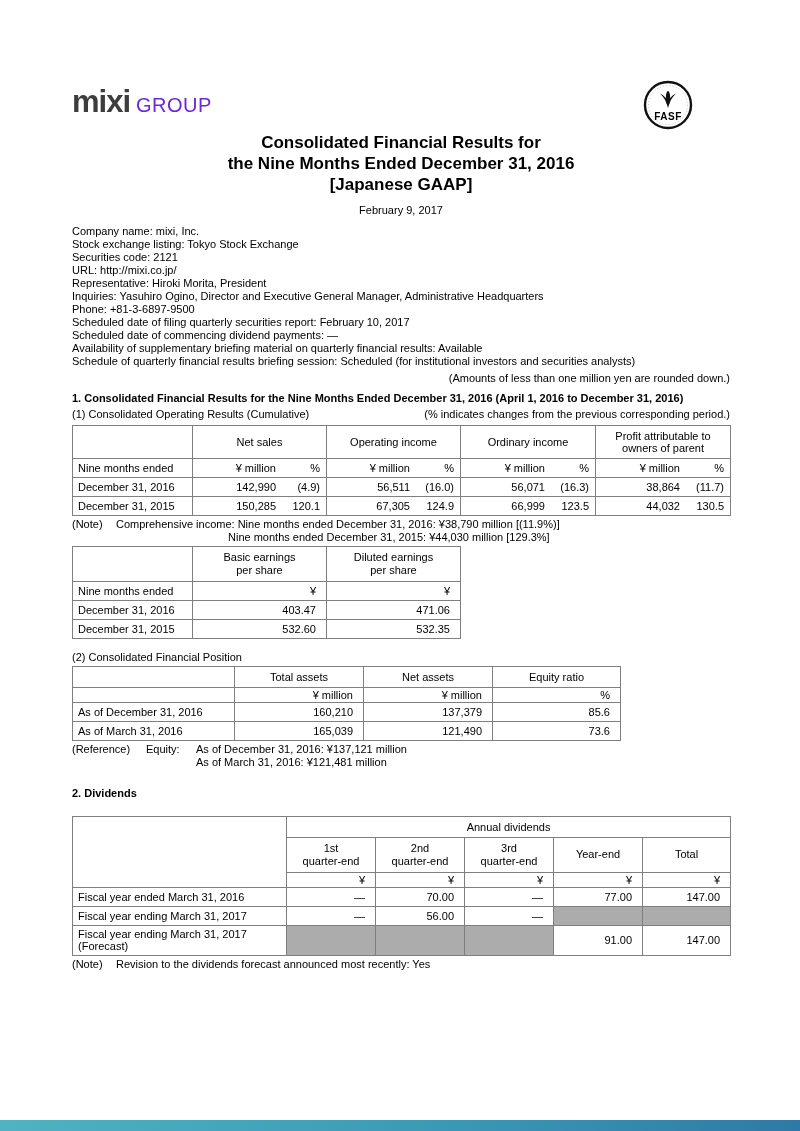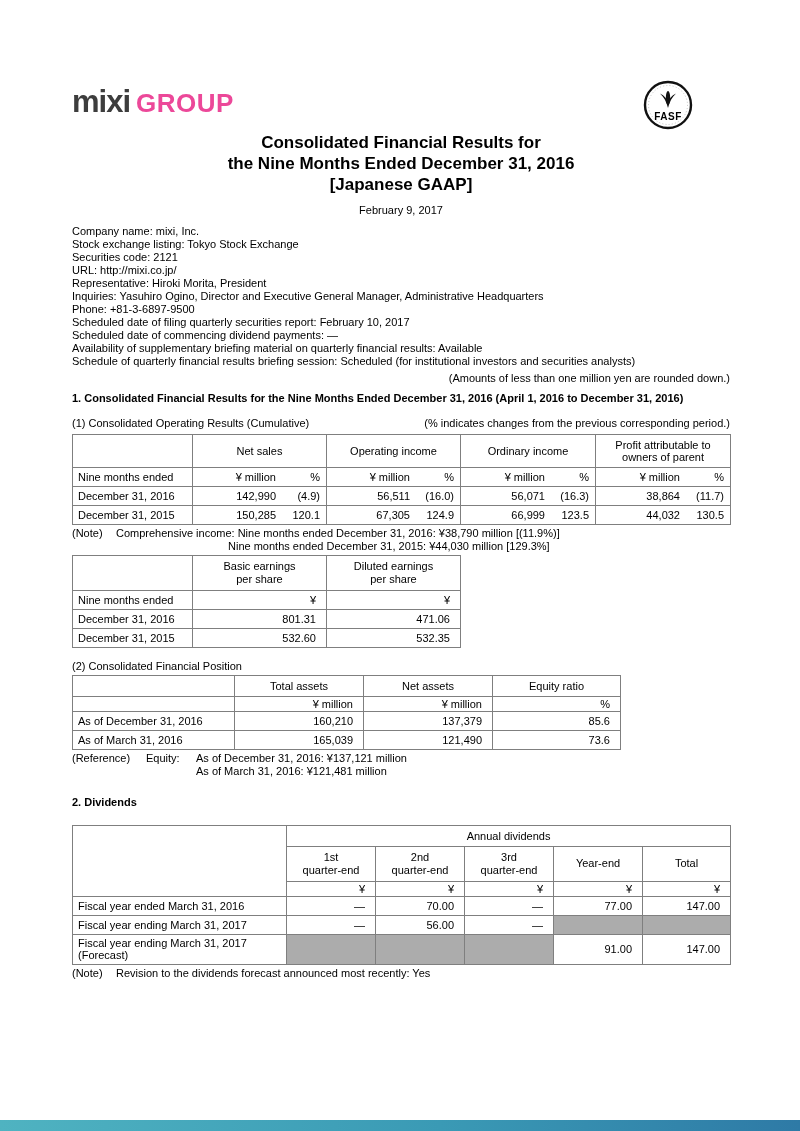--- a/index.html
+++ b/index.html
@@ -8,34 +8,34 @@
     position: relative; width: 800px; height: 1131px; margin: 0 auto;
     background: #ffffff; overflow: hidden;
     font-family: "Liberation Sans", "DejaVu Sans", sans-serif;
     font-size: 11px; color: #000;
   }
   .content { position: absolute; left: 72px; top: 0; width: 658px; }
 
   
   .logo-row { margin-top: 84px; display: flex; align-items: baseline; height: 36px; }
   .mixi-word { font-size: 31px; font-weight: bold; color: #3d3d3d; letter-spacing: -1px; }
-  .group-word { font-size: 26px; font-weight: bold; color: #ec4899; margin-left: 6px; letter-spacing: 0.5px; }
+  .group-word { font-size: 20px; font-weight: normal; color: #6d28d9; margin-left: 6px; letter-spacing: 0.5px; }
   .fasf { position: absolute; left: 643px; top: 80px; width: 50px; height: 50px; }
   .fasf svg { position:absolute; left:0; top:0; }
   .fasf .fasf-label { position: absolute; left: 0; right: 0; top: 31px; text-align: center;
     font-size: 10px; font-weight: bold; letter-spacing: 0.5px; }
 
   .title { text-align: center; font-size: 17px; font-weight: bold; line-height: 21px; margin-top: 12px; }
   .date-line { text-align: center; margin-top: 9px; line-height: 13px; }
 
   .info { margin-top: 8px; line-height: 13px; }
   .rounding { text-align: right; margin-top: 4px; line-height: 13px; }
 
   .h1 { font-weight: bold; margin-top: 7px; line-height: 13.5px; padding-left: 14px; text-indent: -14px; }
-  .caption-row { display: flex; justify-content: space-between; margin-top: 11px; line-height: 13px; }
+  .caption-row { display: flex; justify-content: space-between; margin-top: 2px; line-height: 13px; }
 
   
   table.t { border-collapse: collapse; table-layout: fixed; }
   .t th, .t td { border: 1px solid #7f7f7f; font-weight: normal; font-size: 11px; vertical-align: middle; }
   .t th { text-align: center; padding: 4px 4px; }
   .t td { padding: 1px 6px; }
   .t .lbl { text-align: left; padding-left: 5px; }
   .hrow th { height: 32px; }
   .r19 td { height: 19px; }
   .r15 td { height: 15px; }
@@ -242,21 +242,21 @@
               <span>per share</span>
             </th>
       </tr>
       <tr class="r19">
         <td class="lbl">Nine months ended</td>
         <td class="val">¥</td>
         <td class="val">¥</td>
       </tr>
       <tr class="r19">
         <td class="lbl">December 31, 2016</td>
-        <td class="val">801.31</td>
+        <td class="val">403.47</td>
         <td class="val">471.06</td>
       </tr>
       <tr class="r19">
         <td class="lbl">December 31, 2015</td>
         <td class="val">532.60</td>
         <td class="val">532.35</td>
       </tr>
     </tbody>
       </table>
 

